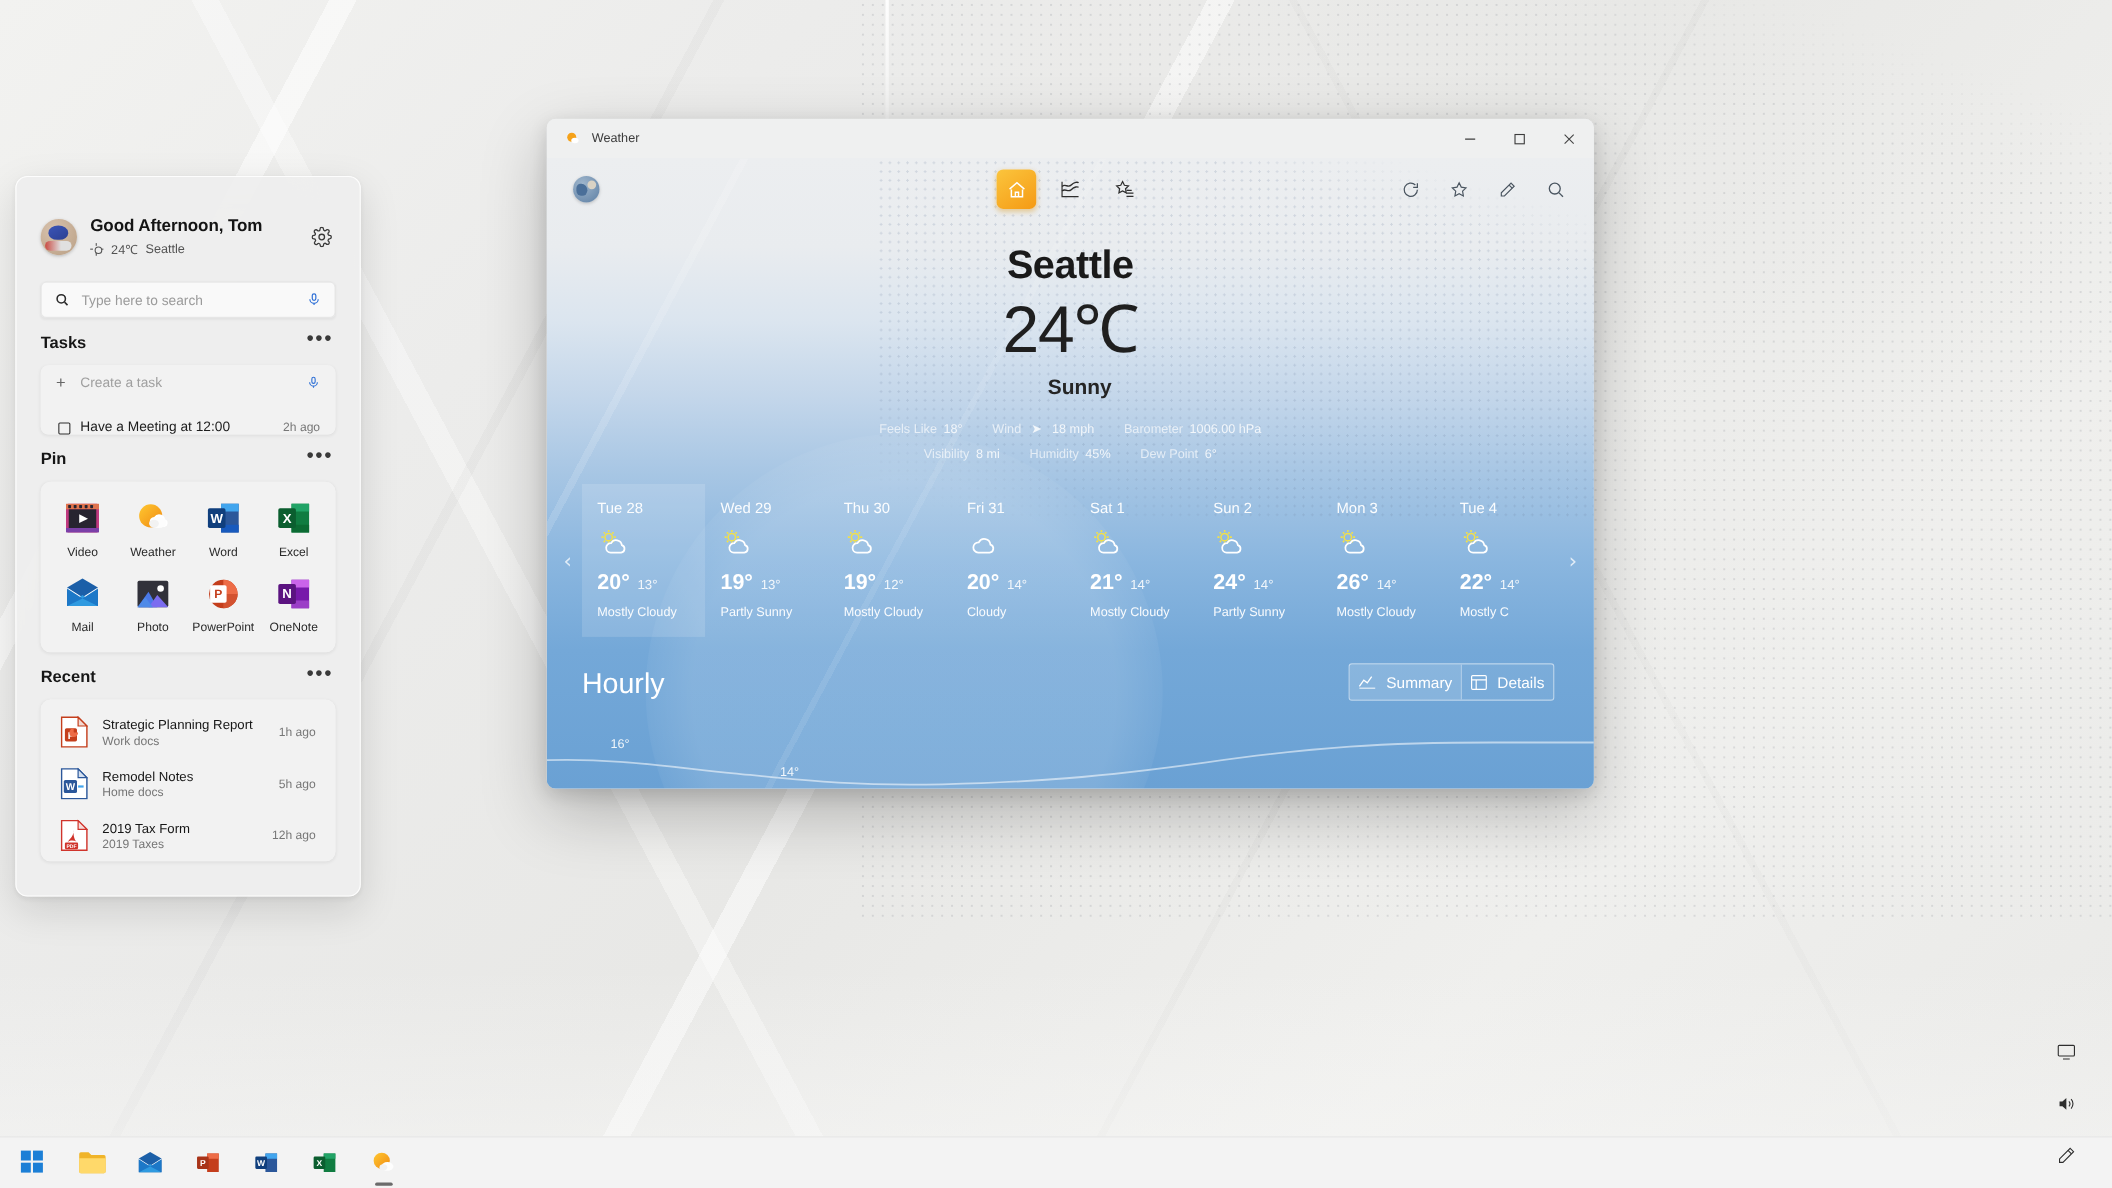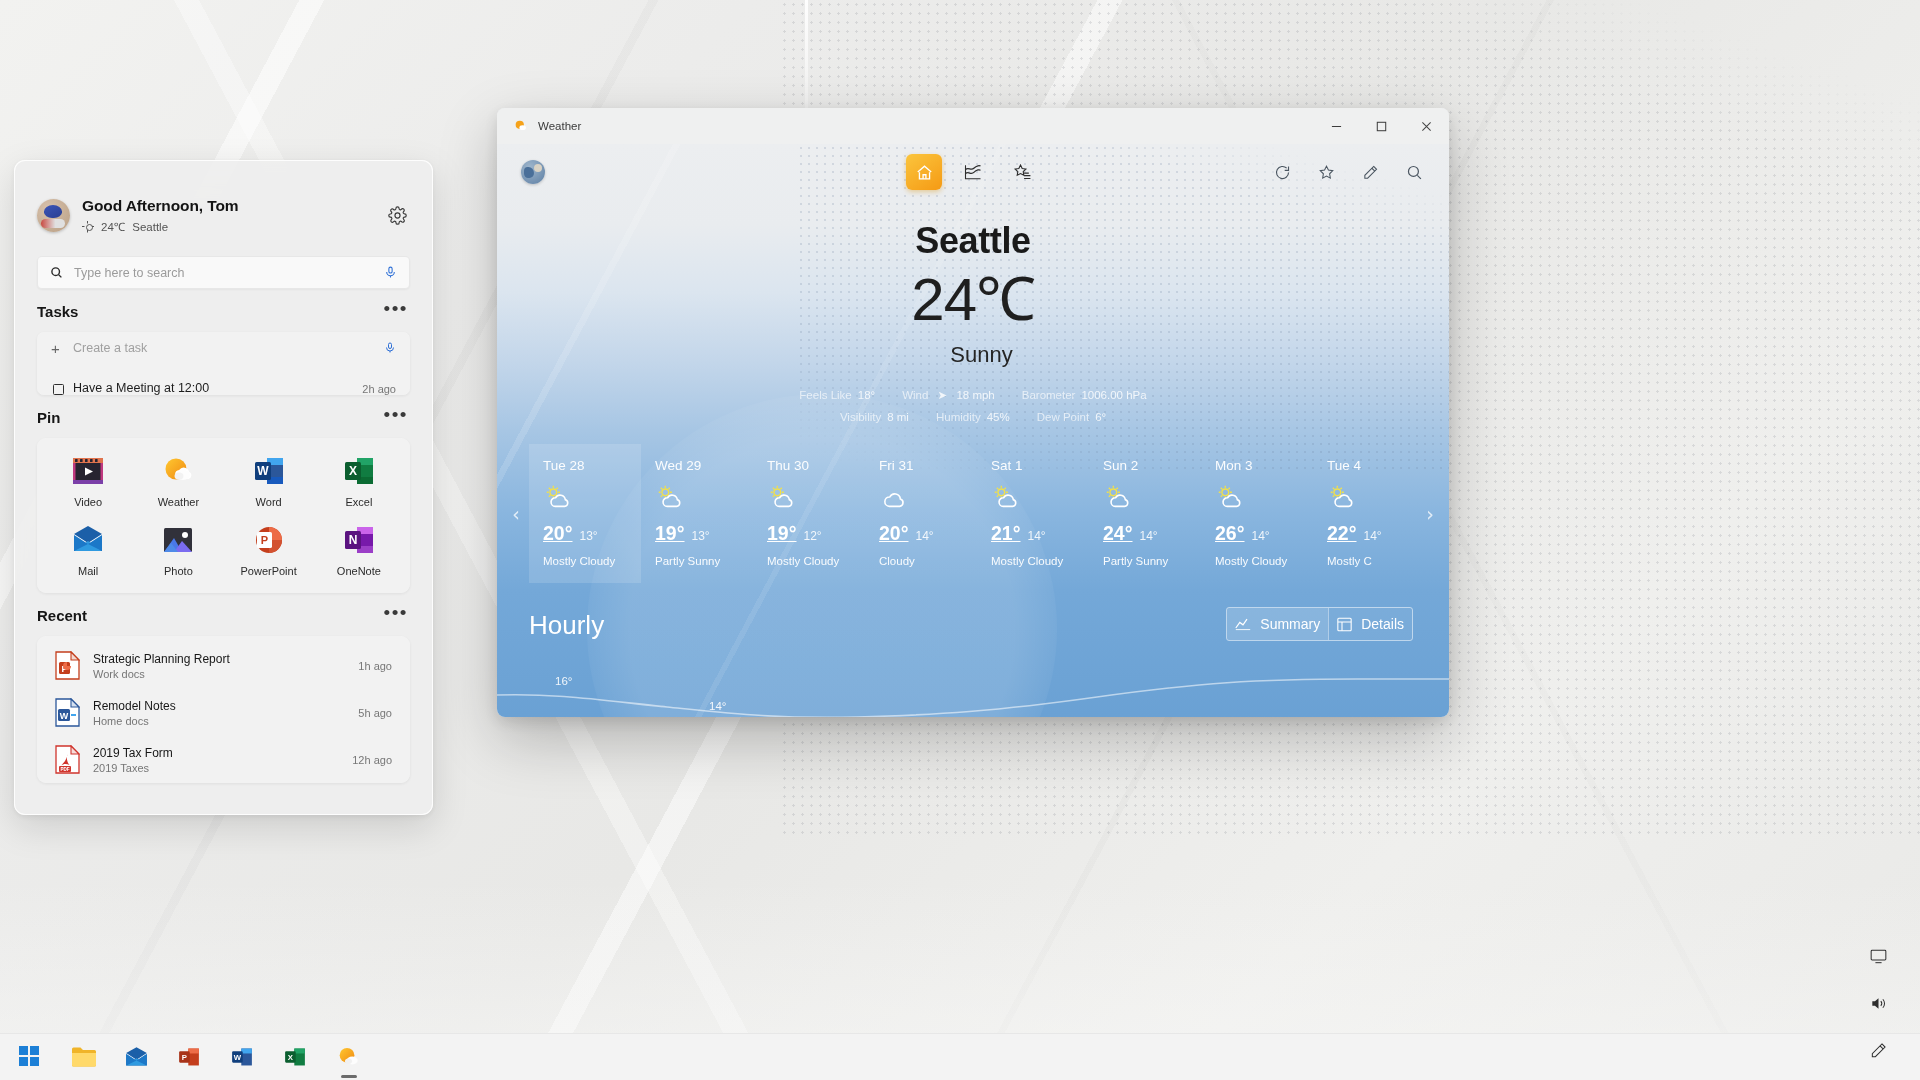--- a/index.html
+++ b/index.html
@@ -48,21 +48,21 @@
   #wall-bottom {
     position: absolute; left: 0; bottom: 0; width: 1920px; height: 200px;
     background: linear-gradient(to bottom, rgba(255,255,255,0), rgba(248,248,247,.6));
     pointer-events: none;
   }
 
   
   #launcher {
     position: absolute;
     left: 14px; top: 160px;
-    width: 419px; height: 655px;
+    width: 314px; height: 655px;
     background: rgba(238,238,238,.93);
     border: 1px solid rgba(255,255,255,.9);
     border-radius: 11px;
     box-shadow: 0 12px 36px rgba(0,0,0,.13), 0 2px 6px rgba(0,0,0,.07);
     backdrop-filter: blur(26px);
     overflow: hidden;
   }
 
   
   #profile-row {
@@ -294,21 +294,21 @@
 
   
   #hero { position: relative; z-index: 3; text-align: center; margin-top: 20px; }
   #city {
     font-size: 36px; font-weight: bold; color: #1a1a1a; letter-spacing: -.4px;
   }
   #temp {
     font-size: 60px; font-weight: 300; color: #1f1f1f; margin-top: 8px;
     letter-spacing: -1px; line-height: 1;
   }
-  #cond { font-size: 22px; font-weight: 400; color: #252525; margin-top: 12px; margin-left: 17px; }
+  #cond { font-size: 19px; font-weight: 700; color: #252525; margin-top: 12px; margin-left: 17px; }
   #metrics {
     margin-top: 16px; color: rgba(255,255,255,.82); font-size: 11.5px;
     line-height: 22px;
   }
   #metrics .mrow { display: flex; justify-content: center; gap: 27px; }
   #metrics .lbl { opacity: .82; }
   #metrics .val { margin-left: 6px; }
 
   
   #forecast-wrap {
@@ -324,21 +324,21 @@
     flex: 1; display: flex; overflow: hidden;
   }
   .fc-day {
     width: 112px; flex: none; padding: 14px 0 16px 14px;
     color: #fff;
   }
   .fc-day.sel { background: rgba(255,255,255,.14); }
   .fc-date { font-size: 13.5px; color: rgba(255,255,255,.96); }
   .fc-ic { height: 30px; margin-top: 10px; }
   .fc-temps { margin-top: 9px; display: flex; align-items: baseline; gap: 7px; }
-  .fc-hi { font-size: 19.5px; font-weight: bold; text-decoration: underline; }
+  .fc-hi { font-size: 19.5px; font-weight: bold; }
   .fc-lo { font-size: 12px; color: rgba(255,255,255,.88); }
   .fc-desc { margin-top: 10px; font-size: 11.5px; color: rgba(255,255,255,.95); white-space: nowrap; }
 
   
   #hourly-head {
     position: relative; z-index: 3; margin-top: 24px;
     display: flex; align-items: flex-end; padding: 0 36px 0 32px;
   }
   #hourly-title { font-size: 26px; font-weight: 300; color: #fff; }
   #seg {

